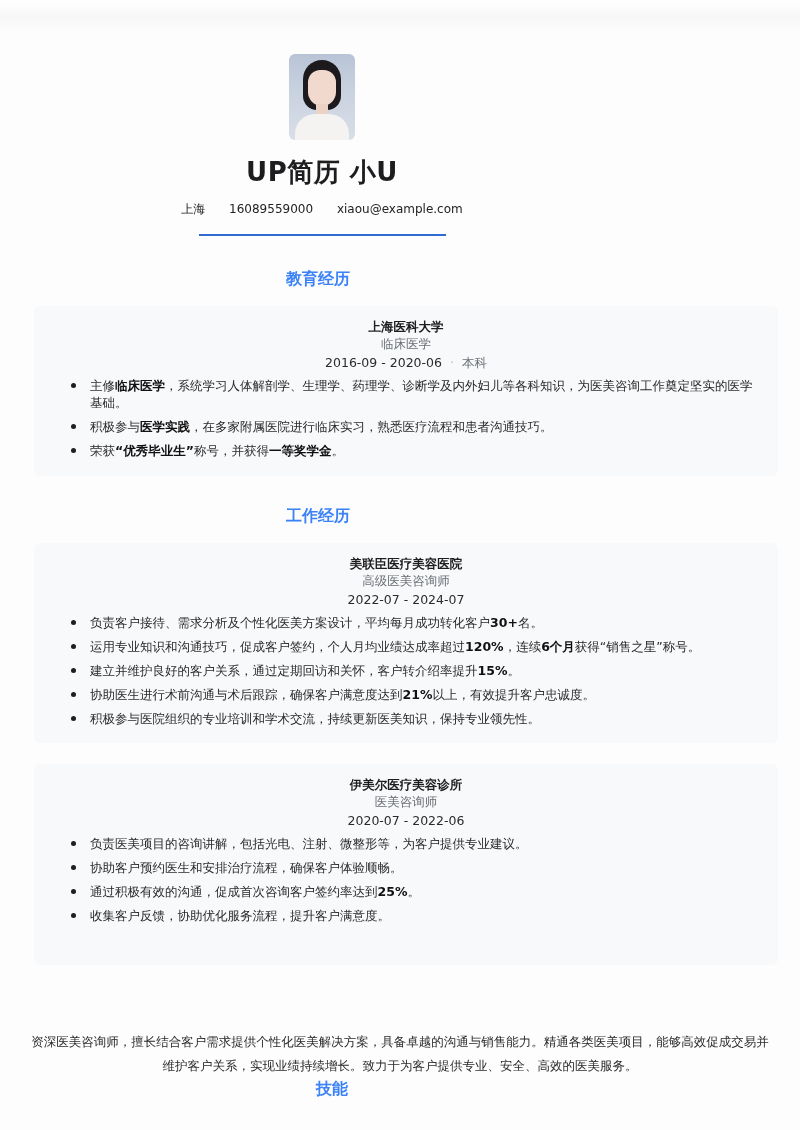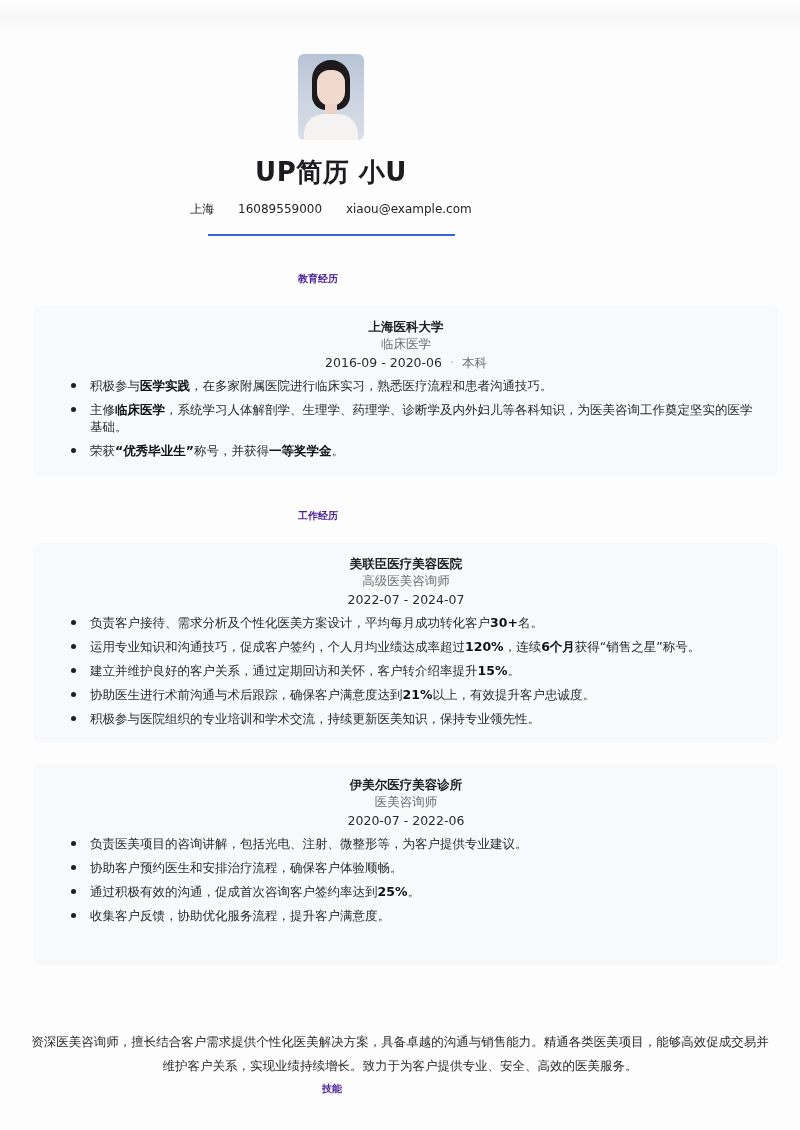--- a/index.html
+++ b/index.html
@@ -19,21 +19,21 @@
     }
     .top-shade {
       position: absolute;
       left: 0; top: 0;
       width: 800px; height: 30px;
       background: linear-gradient(#ffffff, #f7f7f8 60%, #fcfcfd);
     }
     
     .header {
       position: absolute;
-      left: 9px; top: 54px;
+      left: 0; top: 54px;
       width: 644px;
       text-align: center;
     }
     .photo {
       display: block;
       margin: 0 auto;
       width: 66px;
       height: 86px;
       border-radius: 6px;
       background: linear-gradient(180deg, #b8c4d6 0%, #c9d2df 45%, #d9dfe8 100%);
@@ -87,23 +87,23 @@
       width: 247px;
       height: 2px;
       background: #2e6ad1;
     }
     
     .section-title {
       position: absolute;
       left: 0;
       width: 636px;
       text-align: center;
-      font-size: 10px;
+      font-size: 16px;
       font-weight: bold;
-      color: #4c1d95;
+      color: #3b82f6;
       line-height: 22px;
     }
     
     .card {
       position: absolute;
       left: 34px;
       width: 744px;
       background: #f8f9fb;
       border-radius: 6px;
       padding: 12px 20px 10px 20px;
@@ -187,22 +187,22 @@
   </div>
 
   <div class="section-title" style="top:268px;">教育经历</div>
   <div class="card" style="top:306px; height:170px;">
     <div class="card-title">上海医科大学</div>
     <div class="card-sub">临床医学</div>
     <div class="card-date">
       <span>2016-09 - 2020-06</span><span class="dot">·</span><span class="degree">本科</span>
     </div>
     <ul class="bullets">
+        <li><span>主修</span><b>临床医学</b><span>，系统学习人体解剖学、生理学、药理学、诊断学及内外妇儿等各科知识，为医美咨询工作奠定坚实的医学基础。</span></li>
         <li><span>积极参与</span><b>医学实践</b><span>，在多家附属医院进行临床实习，熟悉医疗流程和患者沟通技巧。</span></li>
-        <li><span>主修</span><b>临床医学</b><span>，系统学习人体解剖学、生理学、药理学、诊断学及内外妇儿等各科知识，为医美咨询工作奠定坚实的医学基础。</span></li>
         <li><span>荣获</span><b>“优秀毕业生”</b><span>称号，并获得</span><b>一等奖学金</b><span>。</span></li>
       </ul>
   </div>
 
   <div class="section-title" style="top:505px;">工作经历</div>
   <div class="card" style="top:543px; height:200px;">
     <div class="card-title">美联臣医疗美容医院</div>
     <div class="card-sub">高级医美咨询师</div>
     <div class="card-date">2022-07 - 2024-07</div>
     <ul class="bullets">

